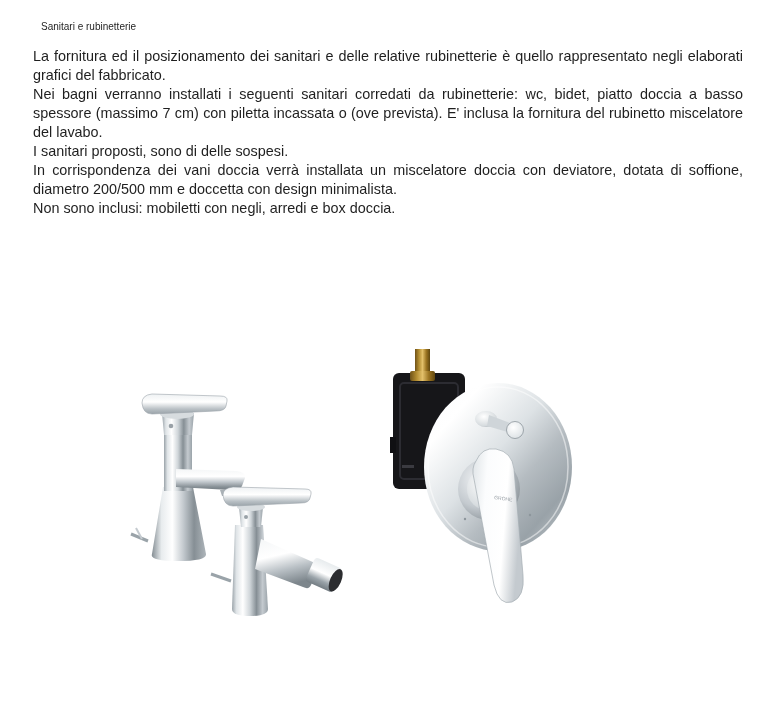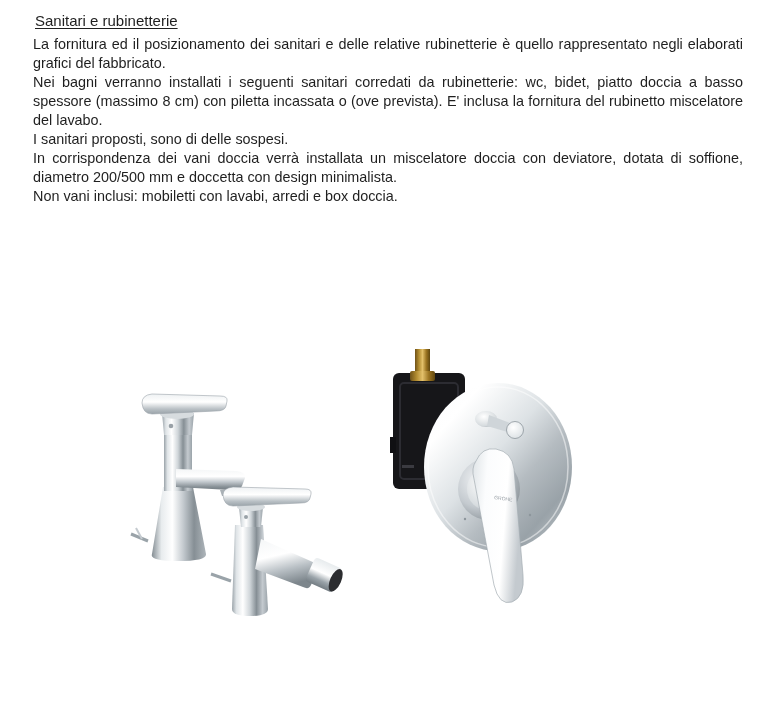--- a/index.html
+++ b/index.html
@@ -15,25 +15,24 @@
 
   .text-block {
     position: absolute;
     left: 33px;
     top: 6px;
     width: 710px;
     color: #1f1f1f;
   }
 
   .doc-title {
-    margin: 2px;
-    font-size: 15px;
+    margin: 8px;
+    font-size: 10px;
     font-weight: 400;
     line-height: 25.4px;
-    text-decoration: underline;
     text-underline-offset: 2px;
   }
 
   .doc-para {
     margin: 0;
     font-size: 14.4px;
     line-height: 19px;
     text-align: justify;
   }
 
@@ -48,24 +47,24 @@
   .fig svg { display: block; }
 </style>
 </head>
 <body>
 
 <div class="page" style="background: rgb(255, 255, 255);">
 
   <div class="text-block" style="color: rgb(31, 31, 31);">
     <h1 class="doc-title">Sanitari e rubinetterie</h1>
     <p class="doc-para">La fornitura ed il posizionamento dei sanitari e delle relative rubinetterie è quello rappresentato negli elaborati grafici del fabbricato.</p>
-    <p class="doc-para">Nei bagni verranno installati i seguenti sanitari corredati da rubinetterie: wc, bidet, piatto doccia a basso spessore (massimo 8 cm) con piletta incassata o (ove prevista). E' inclusa la fornitura del rubinetto miscelatore del lavabo.</p>
+    <p class="doc-para">Nei bagni verranno installati i seguenti sanitari corredati da rubinetterie: wc, bidet, piatto doccia a basso spessore (massimo 7 cm) con piletta incassata o (ove prevista). E' inclusa la fornitura del rubinetto miscelatore del lavabo.</p>
     <p class="doc-para">I sanitari proposti, sono di delle sospesi.</p>
     <p class="doc-para">In corrispondenza dei vani doccia verrà installata un miscelatore doccia con deviatore, dotata di soffione, diametro 200/500 mm e doccetta con design minimalista.</p>
-    <p class="doc-para">Non vani inclusi: mobiletti con lavabi, arredi e box doccia.</p>
+    <p class="doc-para">Non sono inclusi: mobiletti con negli, arredi e box doccia.</p>
   </div>
 
   <figure class="fig fig-basin">
     <svg viewBox="0 0 140 180" width="140" height="180">
       <defs>
         <linearGradient id="t-col" x1="0" y1="0" x2="1" y2="0">
           <stop offset="0" stop-color="#9aa3a9"></stop>
             <stop offset="0.12" stop-color="#dfe4e7"></stop>
           <stop offset="0.3" stop-color="#ffffff"></stop>
             <stop offset="0.5" stop-color="#cfd5d9"></stop>

